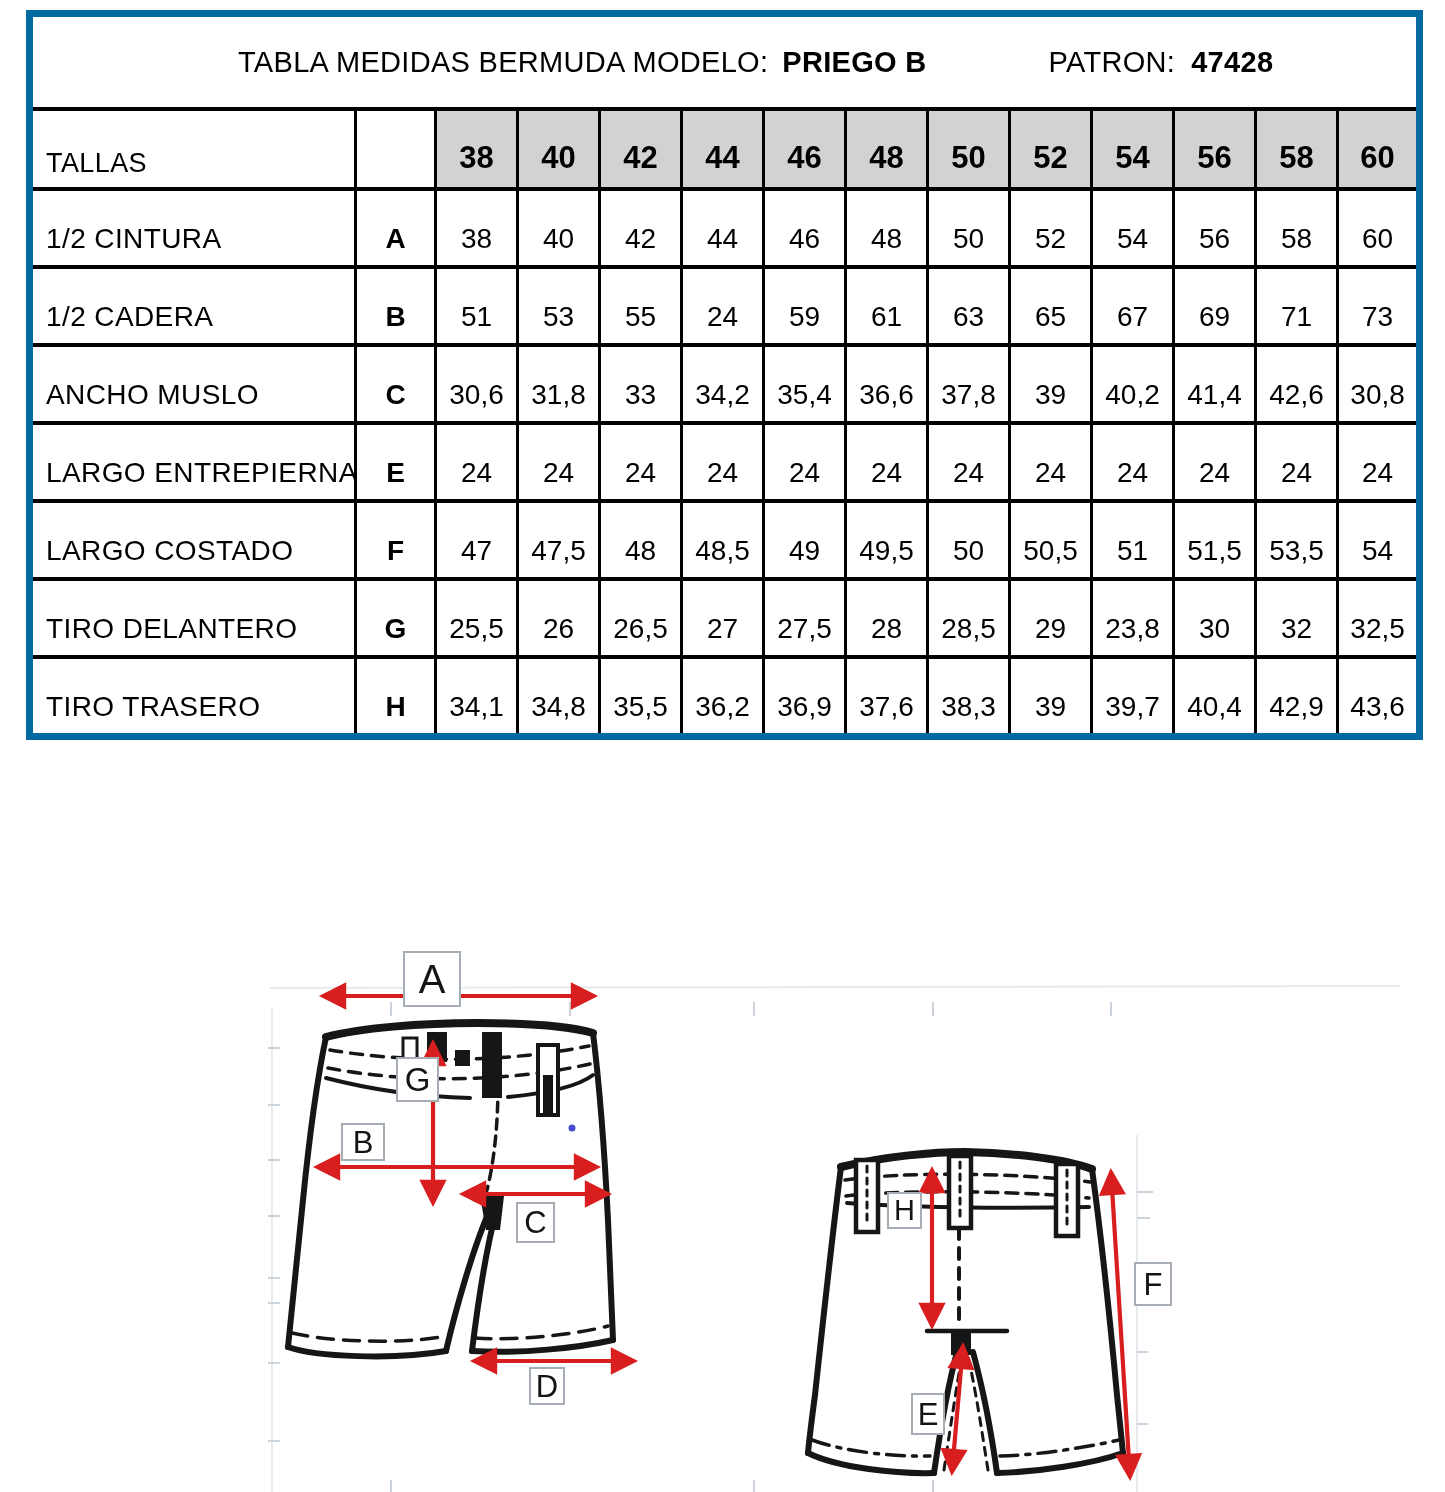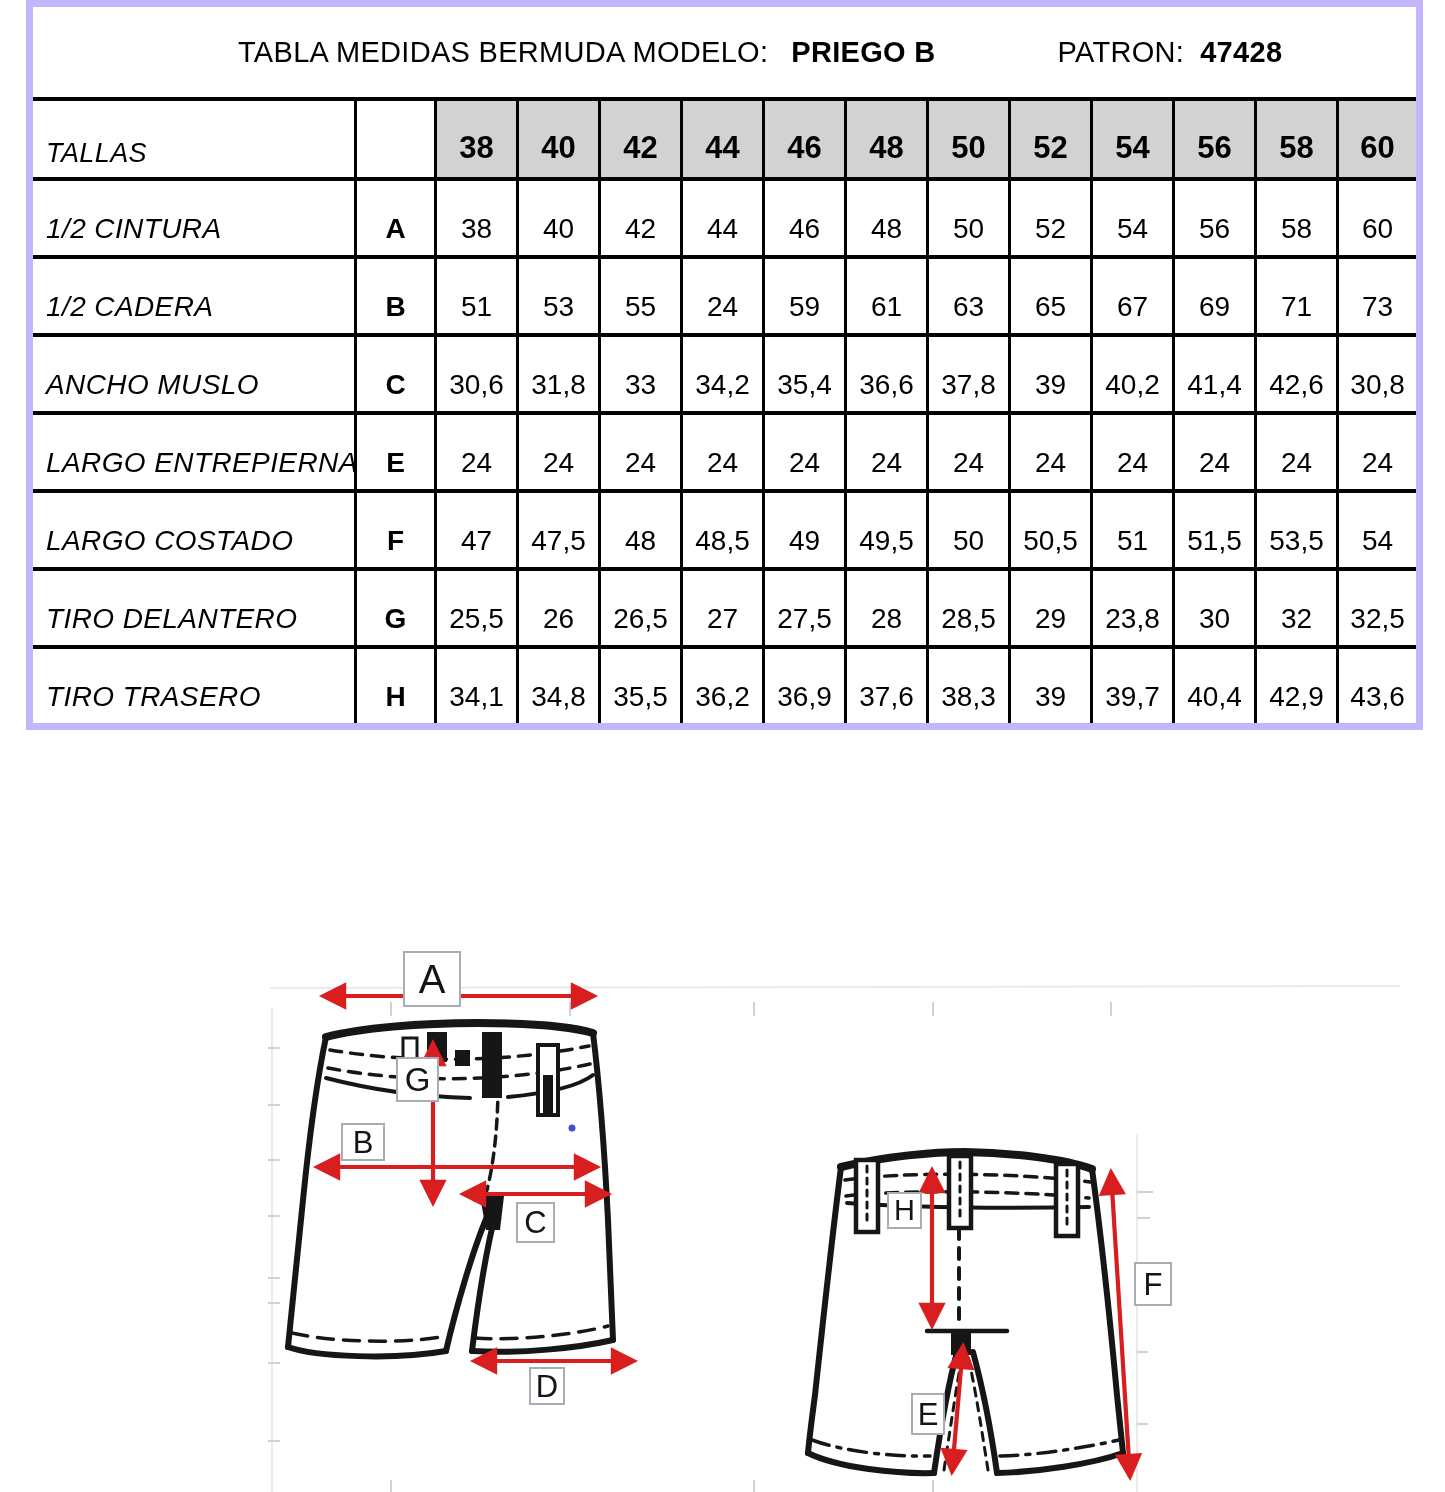--- a/index.html
+++ b/index.html
@@ -4,42 +4,42 @@
 <style>
   html,body { margin:0; padding:0; }
   body {
     width:1445px; height:1492px; position:relative; background:#ffffff;
     font-family:"Liberation Sans", sans-serif; color:#000;
     overflow:hidden;
   }
 
   
   table.mtable {
-    position:absolute; left:26px; top:0;
+    position:absolute; left:26px; top:10px;
     width:1396px; border-collapse:collapse; table-layout:fixed;
-    border:7px solid #c4b5fd;
+    border:7px solid #0369a1;
   }
   .mtable td {
     border-left:3px solid #000; border-right:3px solid #000;
     border-top:4px solid #000; border-bottom:4px solid #000;
     vertical-align:bottom; overflow:hidden; white-space:nowrap;
   }
   tr.trow td {
     height:88px; vertical-align:middle;
     border-top:none; border-left:none; border-right:none;
   }
   .title-flex { display:flex; align-items:center; padding-left:204px; font-size:29px; letter-spacing:.3px; }
-  .t-model { font-weight:bold; margin-left:23px; }
+  .t-model { font-weight:bold; margin-left:14px; }
   .t-patron { margin-left:122px; }
   .t-patron b { margin-left:16px; }
 
   tr.hrow td { height:64px; }
   tr.drow td { height:63px; }
 
-  .lbl   { text-align:left; font-size:28px; padding:0 0 10px 13px; letter-spacing:.4px;font-style:italic; }
+  .lbl   { text-align:left; font-size:28px; padding:0 0 10px 13px; letter-spacing:.4px; }
   .corner{ font-size:27px; padding-bottom:8px; }
   .letter{ text-align:center; font-weight:bold; font-size:28px; padding-bottom:10px; }
   .size  { background:#d2d2d2; text-align:center; font-weight:bold; font-size:31px; padding-bottom:11px; }
   .val   { text-align:center; font-size:28px; padding-bottom:10px; }
 
   
   .diagram { position:absolute; left:0; top:940px; width:1445px; height:552px; }
   .diagram svg { position:absolute; left:0; top:0; }
 
   .ink   { stroke:#161616; fill:none; stroke-linecap:round; stroke-linejoin:round; }

